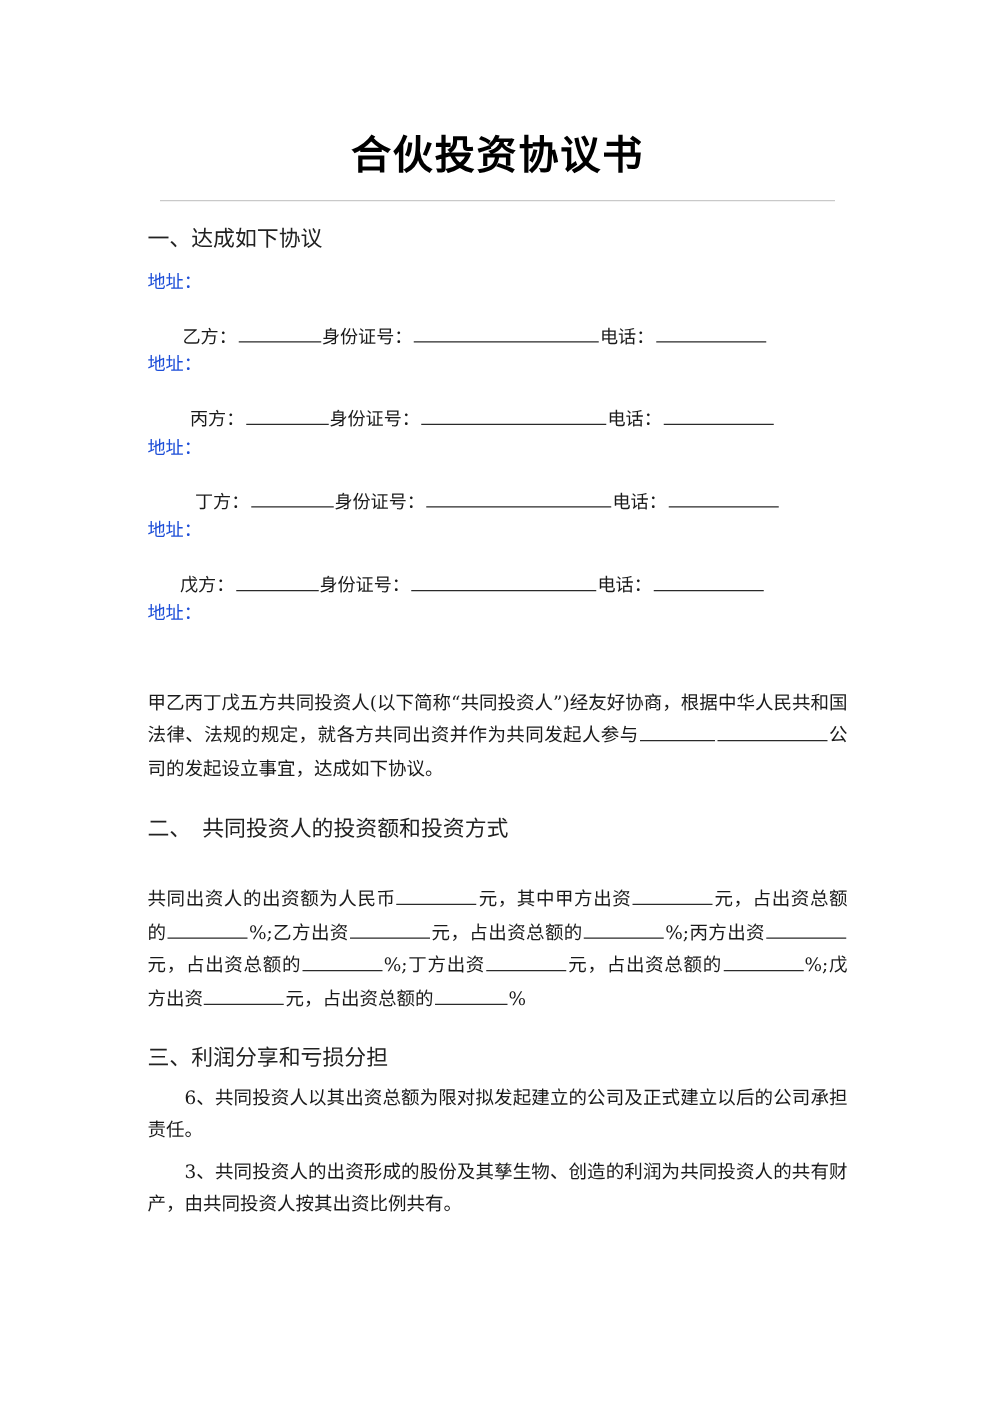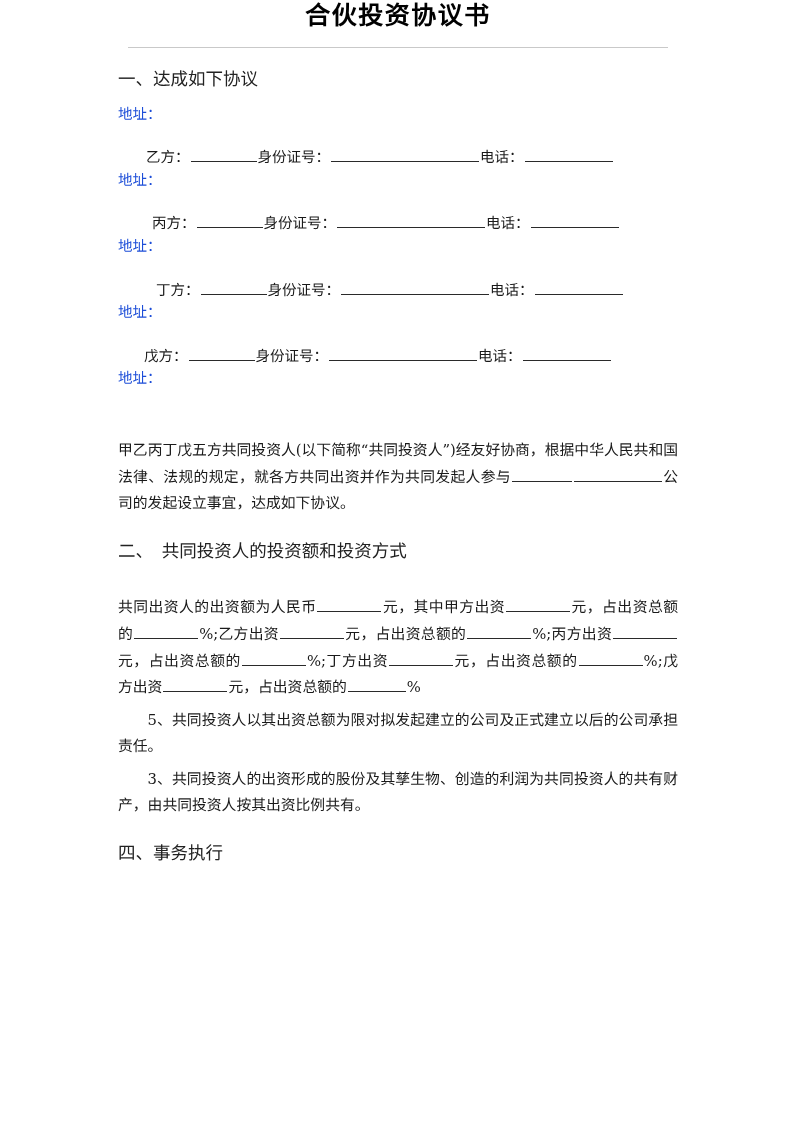--- a/index.html
+++ b/index.html
@@ -25,24 +25,25 @@
   .content {
     position: absolute;
     left: 118px;
     top: 0;
     width: 560px;
   }
 
   
   .doc-title {
     text-align: center;
-    font-size: 25px;
+    font-size: 32px;
     font-weight: bold;
     letter-spacing: 1.5px;
     margin: 0;
+    padding-top: 104px;
     line-height: 1.25;
     color: #000000;
   }
   .title-rule {
     margin: 16px 10px 0 10px;
     height: 1px;
     background: #c9c9c9;
     border: 0;
   }
 
@@ -182,20 +183,20 @@
       </div>
 
     </div>
 
     <p class="para preamble"><span>甲乙丙丁戊五方共同投资人(以下简称“共同投资人”)经友好协商，根据中华人民共和国法律、法规的规定，就各方共同出资并作为共同发起人参与</span><span class="blank bk-tail"></span><span class="blank bk-head"></span><span>公司的发起设立事宜，达成如下协议。</span></p>
 
     <h2 class="section-heading sec-2">二、　共同投资人的投资额和投资方式</h2>
 
     <p class="para sec2-body"><span>共同出资人的出资额为人民币</span><span class="blank bk-inline"></span><span>元，其中甲方出资</span><span class="blank bk-inline"></span><span>元，占出资总额的</span><span class="blank bk-inline"></span><span>%;乙方出资</span><span class="blank bk-inline"></span><span>元，占出资总额的</span><span class="blank bk-inline"></span><span>%;丙方出资</span><span class="blank bk-inline"></span><span>元，占出资总额的</span><span class="blank bk-inline"></span><span>%;丁方出资</span><span class="blank bk-inline"></span><span>元，占出资总额的</span><span class="blank bk-inline"></span><span>%;戊方出资</span><span class="blank bk-inline"></span><span>元，占出资总额的</span><span class="blank bk-inline-s"></span><span>%</span></p>
 
-
-    <p class="para clause">5、共同投资人以其出资总额为限对拟发起建立的公司及正式建立以后的公司承担责任。</p>
+    <h2 class="section-heading sec-3">三、利润分享和亏损分担</h2>
+
+    <p class="para clause">6、共同投资人以其出资总额为限对拟发起建立的公司及正式建立以后的公司承担责任。</p>
     <p class="para clause">3、共同投资人的出资形成的股份及其孳生物、创造的利润为共同投资人的共有财产，由共同投资人按其出资比例共有。</p>
 
-    <h2 class="section-heading sec-4">四、事务执行</h2>
 
   </div>
 </div>
 
 </body></html>

